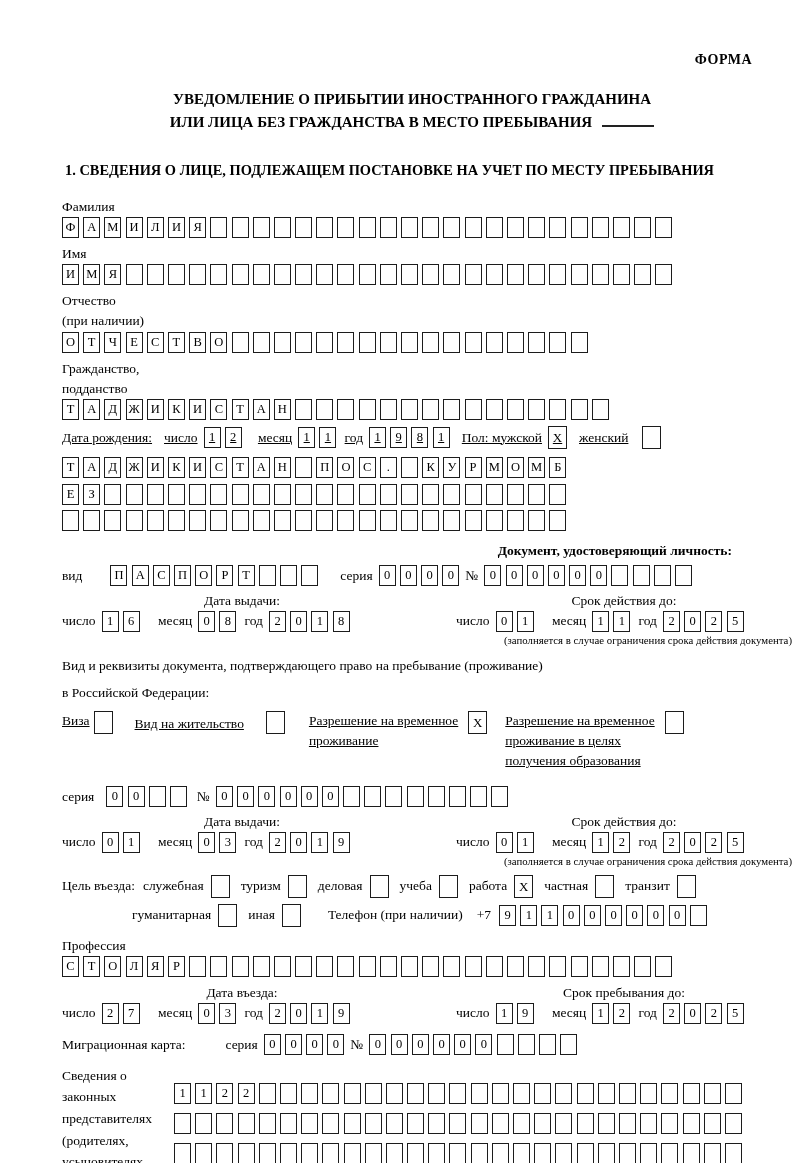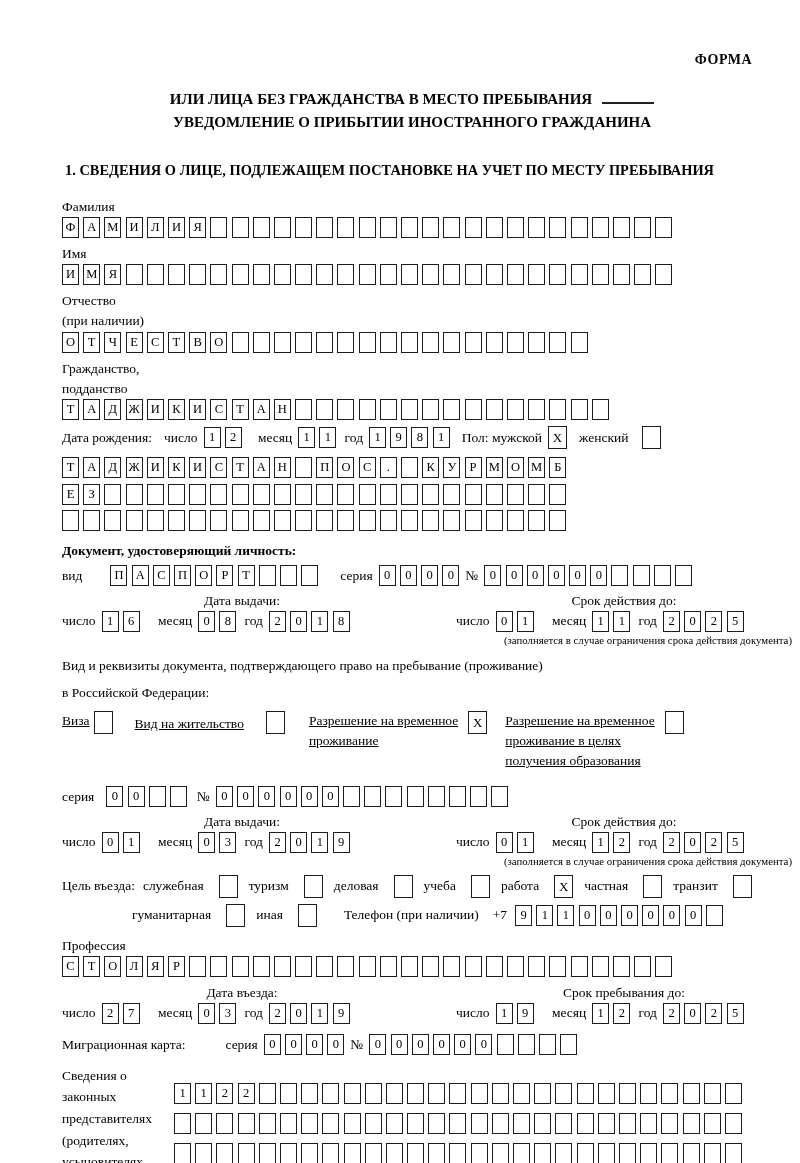--- a/index.html
+++ b/index.html
@@ -30,58 +30,58 @@
   }
   .checkbox{
     display:inline-block;width:17px;height:21px;border:1.5px solid #1c1c1c;
     text-align:center;line-height:21px;font-size:13px;vertical-align:middle;background:#fff;
   }
   .ilbl{margin:0 6px 0 12px;line-height:22px;}
   .inline-row{display:flex;align-items:center;margin-bottom:6px;flex-wrap:nowrap;}
   
   .cellstack .cells{margin-bottom:5.5px;}
   
-  .doc-heading{text-align:left;font-weight:bold;font-size:13.5px;margin:6px 60px 6px 0;}
+  .doc-heading{text-align:right;font-weight:bold;font-size:13.5px;margin:6px 60px 6px 0;}
   
   .dates{display:flex;margin-bottom:2px;}
   .date-col{display:flex;flex-direction:column;}
   .date-col.left{width:360px;}
   .date-col.right{margin-left:34px;flex:1;}
   .date-heading{text-align:center;font-size:13.5px;margin-bottom:2px;}
   .date-line{display:flex;align-items:center;white-space:nowrap;}
   .date-line .lbl{margin-right:6px;}
   .date-line .gap{margin-left:14px;}
   .note{font-size:10.8px;text-align:right;margin:2px 0 6px 0;}
   .intro{line-height:1.75;margin-bottom:4px;}
   
   .res-opts{display:flex;align-items:flex-start;margin:6px 0 14px 0;}
   .res-opt{display:flex;align-items:flex-start;}
   .res-opt .txt{line-height:1.5;text-decoration:underline;}
   .res-opt .txt.center{text-align:left;}
   .res-opt .checkbox{margin-left:10px;margin-top:0;}
   
-  .purpose .opt{display:flex;align-items:center;margin-right:11px;gap:8px;}
+  .purpose .opt{display:flex;align-items:center;margin-right:11px;}
   .purpose .opt .checkbox{margin-left:7px;}
   .purpose2{margin-left:70px;}
   .phone-prefix{margin:0 8px 0 14px;}
   
   .reps{display:flex;align-items:flex-end;margin-top:9px;}
   .reps .flabel{line-height:1.6;}
   .reps .rows .cells{margin-bottom:9px;}
 </style>
 </head>
 <body>
 
 <div class="page">
 
   <div class="forma">ФОРМА</div>
 
   <div class="title">
+    <div>УВЕДОМЛЕНИЕ О ПРИБЫТИИ ИНОСТРАННОГО ГРАЖДАНИНА</div>
     <div><span>ИЛИ ЛИЦА БЕЗ ГРАЖДАНСТВА В МЕСТО ПРЕБЫВАНИЯ</span><span class="blank-underline"></span></div>
-    <div>УВЕДОМЛЕНИЕ О ПРИБЫТИИ ИНОСТРАННОГО ГРАЖДАНИНА</div>
   </div>
 
   <div class="sec-title">1. СВЕДЕНИЯ О ЛИЦЕ, ПОДЛЕЖАЩЕМ ПОСТАНОВКЕ НА УЧЕТ ПО МЕСТУ ПРЕБЫВАНИЯ</div>
 
   <div class="row">
     <span class="flabel w68">Фамилия</span>
     <span class="cells">
         <span class="cell">Ф</span>
         <span class="cell">А</span>
         <span class="cell">М</span>
@@ -211,21 +211,21 @@
         <span class="cell"></span>
         <span class="cell"></span>
         <span class="cell"></span>
         <span class="cell"></span>
         <span class="cell"></span>
         <span class="cell"></span>
         <span class="cell"></span>
       </span>
   </div>
 
-  <div class="inline-row" style="margin-top:4px;">
+  <div class="inline-row" style="margin-top:4px;text-decoration:underline;">
     <span>Дата рождения:</span>
     <span class="ilbl">число</span>
     <span class="cells">
         <span class="cell">1</span>
         <span class="cell">2</span>
       </span>
     <span class="ilbl">месяц</span>
     <span class="cells">
         <span class="cell">1</span>
         <span class="cell">1</span>

